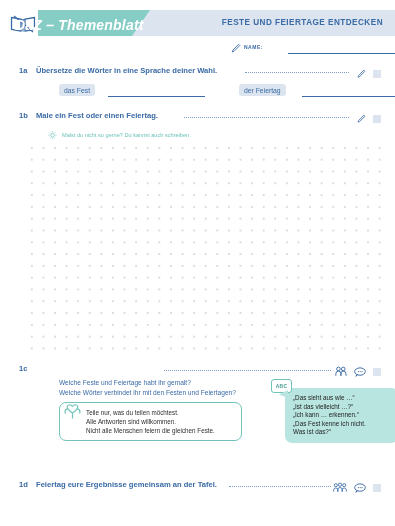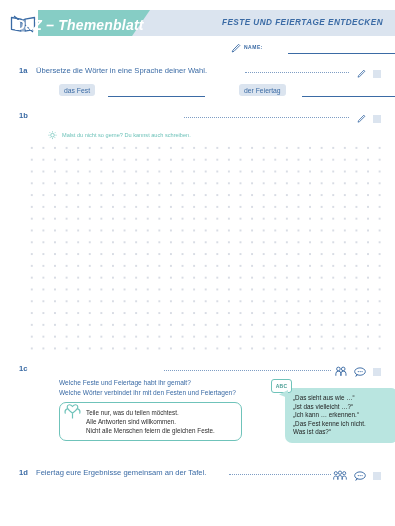--- a/index.html
+++ b/index.html
@@ -55,21 +55,20 @@
   .book-icon {
     position: absolute;
     left: 9px; top: 4px;
     width: 28px; height: 20px;
   }
   .header-title {
     position: absolute;
     right: 12px; top: 8px;
     font-size: 8.2px;
     font-weight: bold;
-    font-style: italic;
     color: #3b6ba5;
     letter-spacing: 0.45px;
     white-space: nowrap;
   }
 
   
   .name-row {
     position: absolute;
     left: 230px; top: 40px;
     width: 160px; height: 16px;
@@ -94,21 +93,21 @@
   .task-head {
     position: relative;
     height: 12px;
   }
   .task-num {
     position: absolute; left: 0; top: 0;
     font-size: 7.6px; font-weight: bold; color: #3b6ba5;
   }
   .task-title {
     position: absolute; left: 17px; top: 0;
-    font-size: 7.6px; font-weight: normal; color: #3b6ba5;
+    font-size: 7.6px; font-weight: bold; color: #3b6ba5;
     white-space: nowrap;
   }
   .dotted-fill {
     position: absolute;
     top: 5px; height: 1px;
     border-bottom: 1px dotted #7e9dc4;
   }
   .task-icons {
     position: absolute;
     top: -1px; right: 0;
@@ -275,20 +274,21 @@
     <span class="word-chip" style="left:0;">das Fest</span>
     <span class="word-line" style="left:49px; width:97px;"></span>
     <span class="word-chip" style="left:180px;">der Feiertag</span>
     <span class="word-line" style="left:243px; width:97px;"></span>
   </div>
 </div>
 
 <div class="task" style="top:111px;">
   <div class="task-head">
     <span class="task-num">1b</span>
+    <span class="task-title">Male ein Fest oder einen Feiertag.</span>
     <span class="dotted-fill" style="left:165px; right:32px;"></span>
     <span class="task-icons">
       <span>
         <svg width="10" height="10" viewBox="0 0 11 11">
           <path d="M8.6 1.3 L9.8 2.5 L4 8.3 L2.2 9 L2.9 7.2 Z" fill="none" stroke="#3b6ba5" stroke-width="0.9" stroke-linejoin="round"></path>
         </svg>
       </span>
       <span class="sq-icon"></span>
     </span>
   </div>
@@ -366,21 +366,21 @@
       </svg>
     </span>
     <span class="bubble-line">„Das sieht aus wie …“</span>
     <span class="bubble-line">„Ist das vielleicht …?“</span>
     <span class="bubble-line">„Ich kann … erkennen.“</span>
     <span class="bubble-line">„Das Fest kenne ich nicht.</span>
     <span class="bubble-line"> Was ist das?“</span>
   </div>
 </div>
 
-<div class="task" style="top:468px;">
+<div class="task" style="top:480px;">
   <div class="task-head">
     <span class="task-num">1d</span>
     <span class="task-title">Feiertag eure Ergebnisse gemeinsam an der Tafel.</span>
     <span class="dotted-fill" style="left:210px; right:50px;"></span>
     <span class="task-icons">
       <span>
         <svg width="14" height="11" viewBox="0 0 17 12">
           <circle cx="3.4" cy="3.2" r="1.9" fill="none" stroke="#3b6ba5" stroke-width="1.05"></circle>
           <circle cx="8.5" cy="2.6" r="2" fill="none" stroke="#3b6ba5" stroke-width="1.05"></circle>
           <circle cx="13.6" cy="3.2" r="1.9" fill="none" stroke="#3b6ba5" stroke-width="1.05"></circle>

